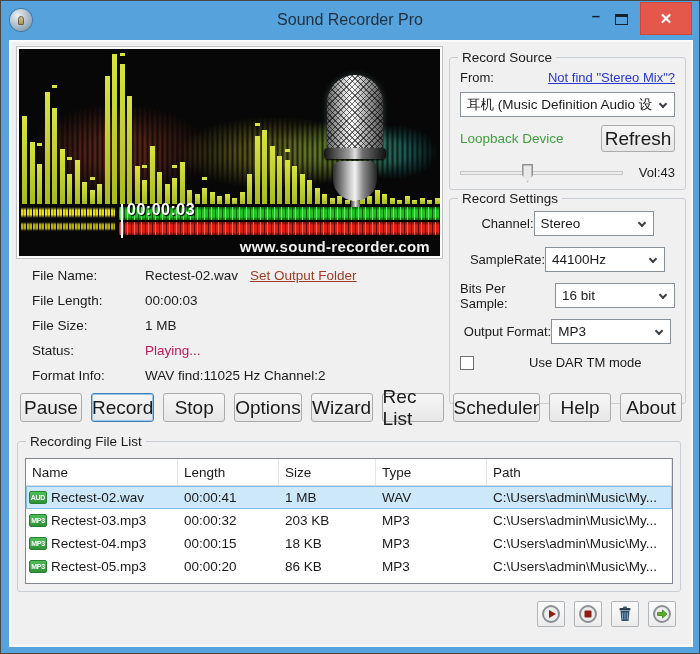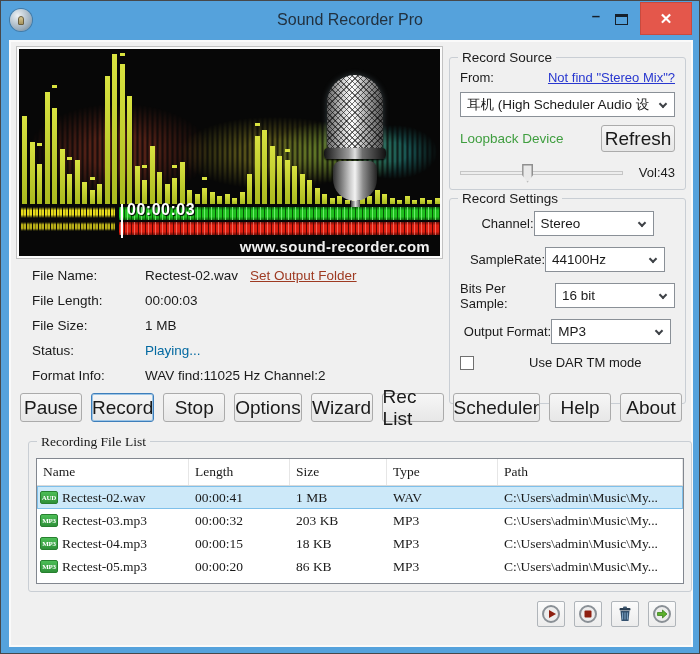--- a/index.html
+++ b/index.html
@@ -58,21 +58,21 @@
     -webkit-mask-image: linear-gradient(transparent, #000 30%, #000 70%, transparent);
     mask-image: linear-gradient(transparent, #000 30%, #000 70%, transparent); }
   .ywave.w1 { top:3px; } .ywave.w2 { top:18px; height:9px; opacity:.8; }
   .cursor { position:absolute; left:102px; top:0; width:2px; height:34px; background:#FFF; }
   .timestamp { position:absolute; left:108px; top:-3px; color:#FFF; font-weight:bold; font-size:16px; text-shadow:1px 1px 1px #000; letter-spacing:.5px; }
   .website { position:absolute; right:10px; bottom:1px; color:#F0F0F0; font-weight:bold; font-size:15px; letter-spacing:.3px; }
   
   .file-info { position:absolute; left:23px; top:223px; }
   .fi-row { height:25px; display:flex; align-items:center; font-size:13.5px; }
   .fi-label { width:113px; }
-  .fi-value.red { color:#0369a1; }
+  .fi-value.red { color:#be185d; }
   .sof-link { margin-left:12px; color:#9E3A22; text-decoration:underline; cursor:pointer; }
   
   .group { position:absolute; border:1px solid #C9CED4; border-radius:3px; }
   .group-label { position:absolute; top:-8px; left:8px; background:#F0F0F0; padding:0 4px; font-size:13.5px; }
   .rs-group { left:440px; top:17px; width:237px; height:133px; padding:10px 10px 0; }
   .rs-from { display:flex; justify-content:space-between; align-items:center; margin-top:2px; }
   .link-blue { color:#2837CF; text-decoration:underline; cursor:pointer; }
   .combo { margin-top:7px; height:25px; border:1px solid #8A9097; background:#FFF; display:flex; align-items:center; padding:0 22px 0 6px; position:relative; white-space:nowrap; overflow:hidden; font-size:13.5px; cursor:default; }
   .chev { position:absolute; right:8px; top:8px; width:6px; height:6px; border-right:2px solid #3E4247; border-bottom:2px solid #3E4247; transform:rotate(45deg); }
   .rs-mid { display:flex; justify-content:space-between; align-items:center; margin-top:8px; }
@@ -86,21 +86,21 @@
   .set-group { left:440px; top:158px; width:237px; height:206px; padding:12px 10px 0; }
   .set-row { display:flex; justify-content:center; align-items:center; height:25px; margin-bottom:11px; }
   .set-row .combo { margin-top:0; width:120px; flex:none; }
   .cb-row { display:flex; align-items:center; margin-top:2px;gap:48px; }
   .checkbox { width:14px; height:14px; border:1px solid #707070; background:#FFF; margin-right:7px; cursor:pointer; }
   
   .toolbar { position:absolute; left:11px; top:353px; width:662px; display:flex; gap:9px; }
   .tb-btn { flex:1; height:29px; }
   .tb-btn.focused { border-color:#3D7EBB; box-shadow:inset 0 0 0 1px #9CC5E6; }
   
-  .fl-group { left:19px; top:401px; width:664px; height:151px;font-family:Liberation Serif, serif; }
+  .fl-group { left:8px; top:401px; width:664px; height:151px; }
   .listbox { position:absolute; left:7px; top:16px; right:7px; bottom:7px; background:#FFF; border:1px solid #82878F; overflow:hidden; }
   .lh { display:flex; height:27px; border-bottom:1px solid #DADADA; }
   .lh .c { padding-left:6px; display:flex; align-items:center; border-right:1px solid #E6E6E6; font-size:13.5px; }
   .lr { display:flex; height:23px; align-items:center; font-size:13.5px; cursor:default; }
   .lr .c { padding-left:6px; display:flex; align-items:center; overflow:hidden; white-space:nowrap; }
   .c1{width:152px;} .c2{width:101px;} .c3{width:97px;} .c4{width:111px;} .c5{flex:1;}
   .lr.selected { background:#CDE9F9; box-shadow:inset 0 0 0 1px #7FC0EA; }
   .badge { width:18px; height:13px; flex:none; background:linear-gradient(#4CBE57,#2F9139); border:1px solid #27802F; border-radius:2px; color:#FFF; font-size:7px; font-weight:bold; display:flex; align-items:center; justify-content:center; margin-right:4px; letter-spacing:-.3px; }
   .lr .c1 { padding-left:3px; }
   
@@ -244,21 +244,21 @@
       </div>
     </div>
 
     <div class="group rs-group">
       <span class="group-label">Record Source</span>
       <div class="rs-from">
         <span>From:</span>
         <span class="link-blue">Not find "Stereo Mix"?</span>
       </div>
       <div class="combo">
-        <span>耳机 (High Scheduler Audio 设</span>
+        <span>耳机 (Music Definition Audio 设</span>
         <span class="chev"></span>
       </div>
       <div class="rs-mid">
         <span class="loopback">Loopback Device</span>
         <div class="btn refresh-btn">Refresh</div>
       </div>
       <div class="rs-vol">
         <div class="slider-track">
           <div class="slider-thumb" style="left: 38%;"></div>
         </div>

